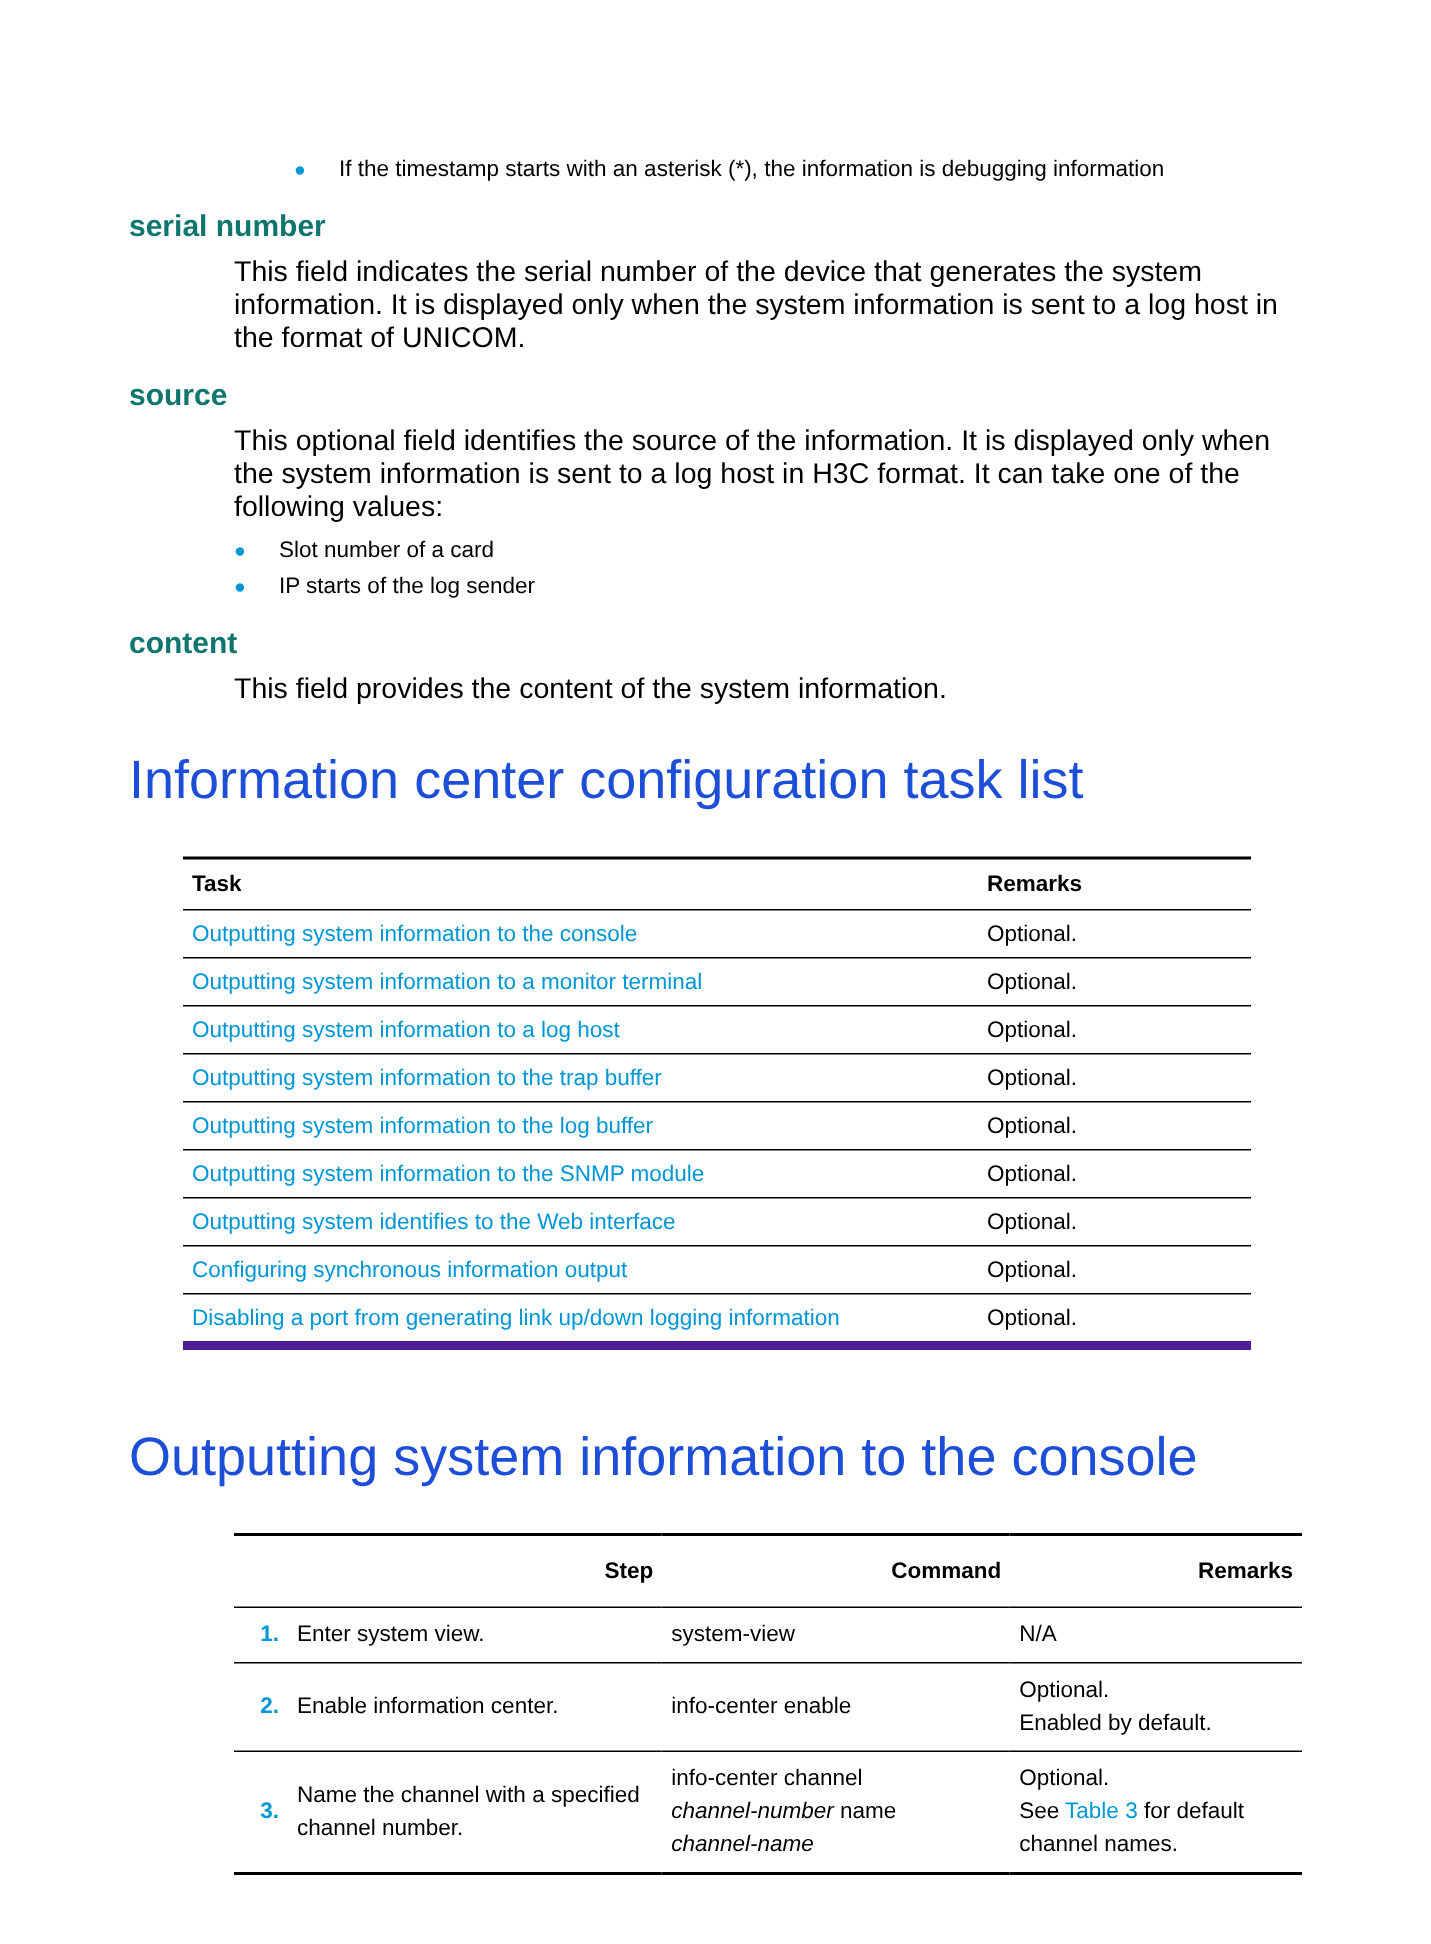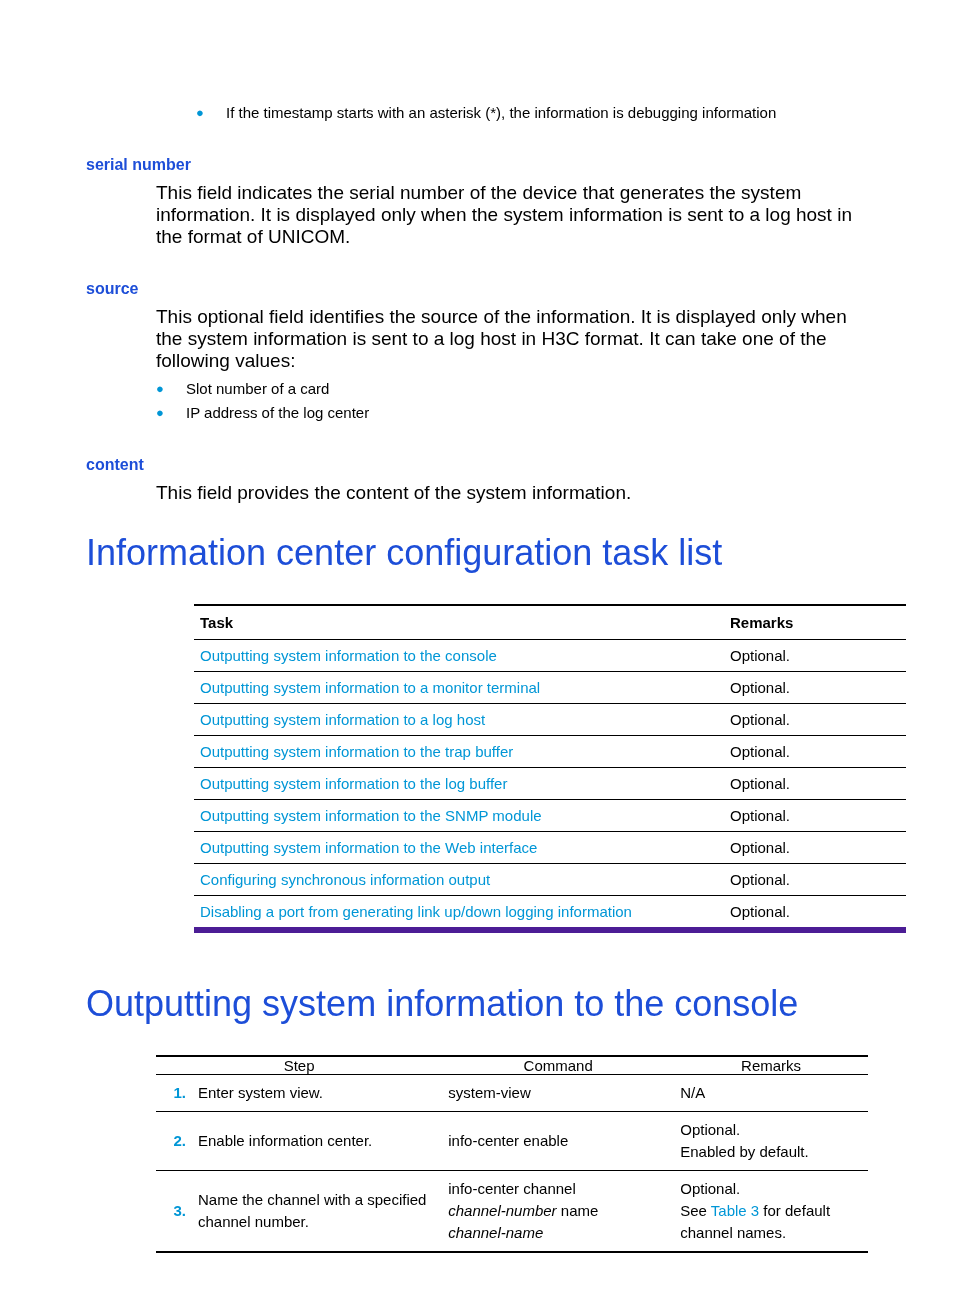--- a/index.html
+++ b/index.html
@@ -26,40 +26,40 @@
     color: #0096d6;
     font-size: 13px;
     width: 30px;
     line-height: 22px;
   }
   .bullet-text {
     flex: 1;
     line-height: 22px;
   }
   .h4-blue {
-    color: #1d4ed8;
-    font-weight: bold;
-    font-size: 16px;
-    margin: 32px 0 8px 0;
+    color: #0f766e;
+    font-weight: bold;
+    font-size: 20px;
+    margin: 16px 0 8px 0;
   }
   .body-text {
     font-size: 19px;
     line-height: 22px;
     margin: 6px 0 6px 70px;
   }
   .h1-blue {
     color: #1d4ed8;
     font-weight: 300;
     font-size: 36px;
     margin: 28px 0 30px 0;
   }
   table.task-table {
     border-collapse: collapse;
     width: 100%;
-    margin-left: 108px;
+    margin-left: 36px;
     width: calc(100% - 70px);
     font-size: 15px;
   }
   table.task-table th {
     text-align: left;
     font-weight: bold;
     padding: 8px 6px;
     border-top: 2px solid #000;
     border-bottom: 1.5px solid #000;
   }
@@ -74,23 +74,23 @@
   .link {
     color: #0096d6;
   }
   table.step-table {
     border-collapse: collapse;
     margin-left: 70px;
     width: calc(100% - 70px);
     font-size: 15px;
   }
   table.step-table th {
-    text-align: center;
-    font-weight: normal;
-    padding: 0 6px;
+    text-align: right;
+    font-weight: bold;
+    padding: 15px 6px;
     border-top: 2px solid #000;
     border-bottom: 1.5px solid #000;
   }
   table.step-table td {
     padding: 7px 6px;
     border-bottom: 1px solid #000;
     vertical-align: middle;
     line-height: 22px;
   }
   table.step-table tr:last-child td {
@@ -125,21 +125,21 @@
   <div class="body-text">This field indicates the serial number of the device that generates the system information. It is displayed only when the system information is sent to a log host in the format of UNICOM.</div>
 
   <div class="h4-blue">source</div>
   <div class="body-text">This optional field identifies the source of the information. It is displayed only when the system information is sent to a log host in H3C format. It can take one of the following values:</div>
   <div class="bullet-row">
     <span class="bullet-dot">●</span>
     <span class="bullet-text">Slot number of a card</span>
   </div>
   <div class="bullet-row">
     <span class="bullet-dot">●</span>
-    <span class="bullet-text">IP address of the log center</span>
+    <span class="bullet-text">IP starts of the log sender</span>
   </div>
 
   <div class="h4-blue">content</div>
   <div class="body-text">This field provides the content of the system information.</div>
 
   <div class="h1-blue">Information center configuration task list</div>
 
   <table class="task-table">
     <thead>
       <tr>
@@ -166,21 +166,21 @@
         </tr>
         <tr>
           <td><span class="link">Outputting system information to the log buffer</span></td>
           <td>Optional.</td>
         </tr>
         <tr>
           <td><span class="link">Outputting system information to the SNMP module</span></td>
           <td>Optional.</td>
         </tr>
         <tr>
-          <td><span class="link">Outputting system information to the Web interface</span></td>
+          <td><span class="link">Outputting system identifies to the Web interface</span></td>
           <td>Optional.</td>
         </tr>
         <tr>
           <td><span class="link">Configuring synchronous information output</span></td>
           <td>Optional.</td>
         </tr>
         <tr>
           <td><span class="link">Disabling a port from generating link up/down logging information</span></td>
           <td>Optional.</td>
         </tr>

